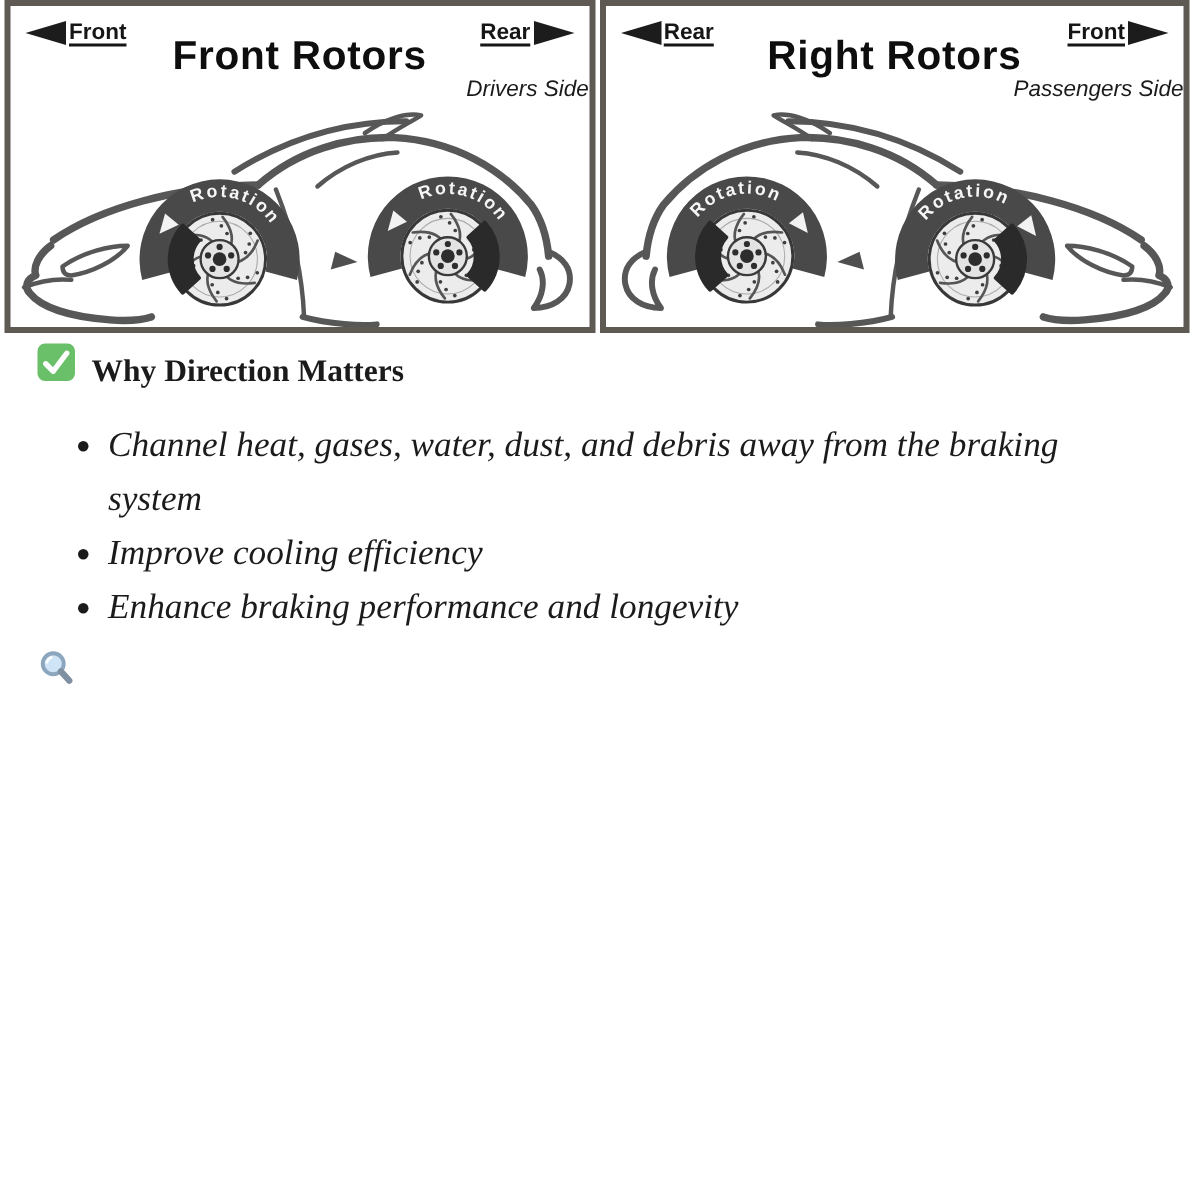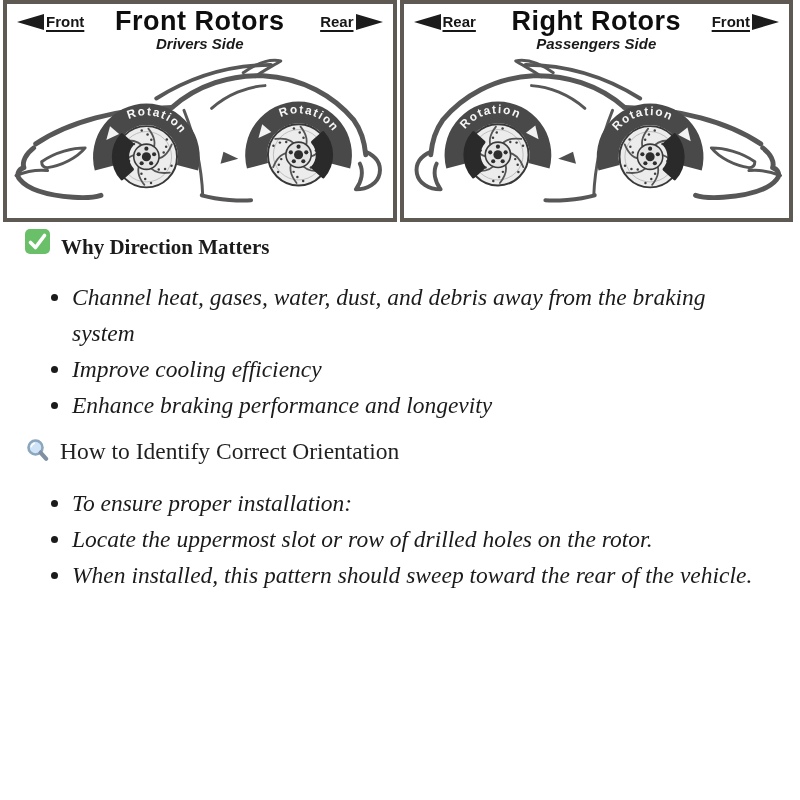--- a/index.html
+++ b/index.html
@@ -2,24 +2,24 @@
 <html><head>
 <meta charset="utf-8">
 <style>
   html,body{margin:0;padding:0;}
   body{width:800px;height:800px;background:#ffffff;color:#1b1b1b;
        font-family:"Liberation Serif",serif;overflow:hidden;}
 
   
   .diagram{display:flex;gap:3px;padding:0 7px 0 3px;height:222px;box-sizing:border-box;}
   .panel{flex:1;border:4px solid #5e5952;background:#fff;position:relative;overflow:hidden;}
-  .panel-header{position:relative;text-align:center;padding-top:4px;height:46px;
+  .panel-header{position:relative;text-align:center;padding-top:20px;height:46px;
                 font-family:"Liberation Sans",sans-serif;}
   .panel-title{font-size:27px;font-weight:bold;line-height:27px;color:#0e0e0e;letter-spacing:.5px;}
-  .panel-subtitle{font-size:15px;font-weight:bold;font-style:italic;line-height:17px;color:#1a1a1a;}
+  .panel-subtitle{font-size:15px;font-weight:normal;font-style:italic;line-height:17px;color:#1a1a1a;text-align:right;}
   .dir{position:absolute;top:9px;display:flex;align-items:center;gap:2px;
        font-size:15px;font-weight:bold;color:#161616;}
   .dir-left{left:10px;} .dir-right{right:10px;}
   .dir-label{text-decoration:underline;text-decoration-thickness:2px;text-underline-offset:3px;}
   .tri-left{width:0;height:0;border-top:8px solid transparent;border-bottom:8px solid transparent;
             border-right:27px solid #1c1c1c;}
   .tri-right{width:0;height:0;border-top:8px solid transparent;border-bottom:8px solid transparent;
              border-left:27px solid #1c1c1c;}
   .car-svg{display:block;width:100%;height:166px;margin-top:-1px;}
 
@@ -334,22 +334,16 @@
   </ul>
 
   <div class="how-heading">
     <span class="mag-icon">
       <svg width="26" height="26" viewBox="0 0 26 26">
         <circle cx="10.5" cy="9.5" r="7" fill="#cfe4f6" stroke="#8ba6bd" stroke-width="2.6"></circle>
         <path d="M 6.2,8.6 A 4.6,4.6 0 0 1 9.2,5.3" fill="none" stroke="#ffffff" stroke-width="1.8" stroke-linecap="round" opacity="0.9"></path>
         <line x1="15.6" y1="14.6" x2="21.2" y2="20.8" stroke="#7f90a2" stroke-width="4.2" stroke-linecap="round"></line>
       </svg>
     </span>
-    <span>How to Identify Correct Orientation</span>
   </div>
 
-  <ul class="steps">
-    <li>To ensure proper installation:</li>
-    <li>Locate the uppermost slot or row of drilled holes on the rotor.</li>
-    <li>When installed, this pattern should sweep toward the rear of the vehicle.</li>
-  </ul>
 
 </div>
 
 </body></html>

